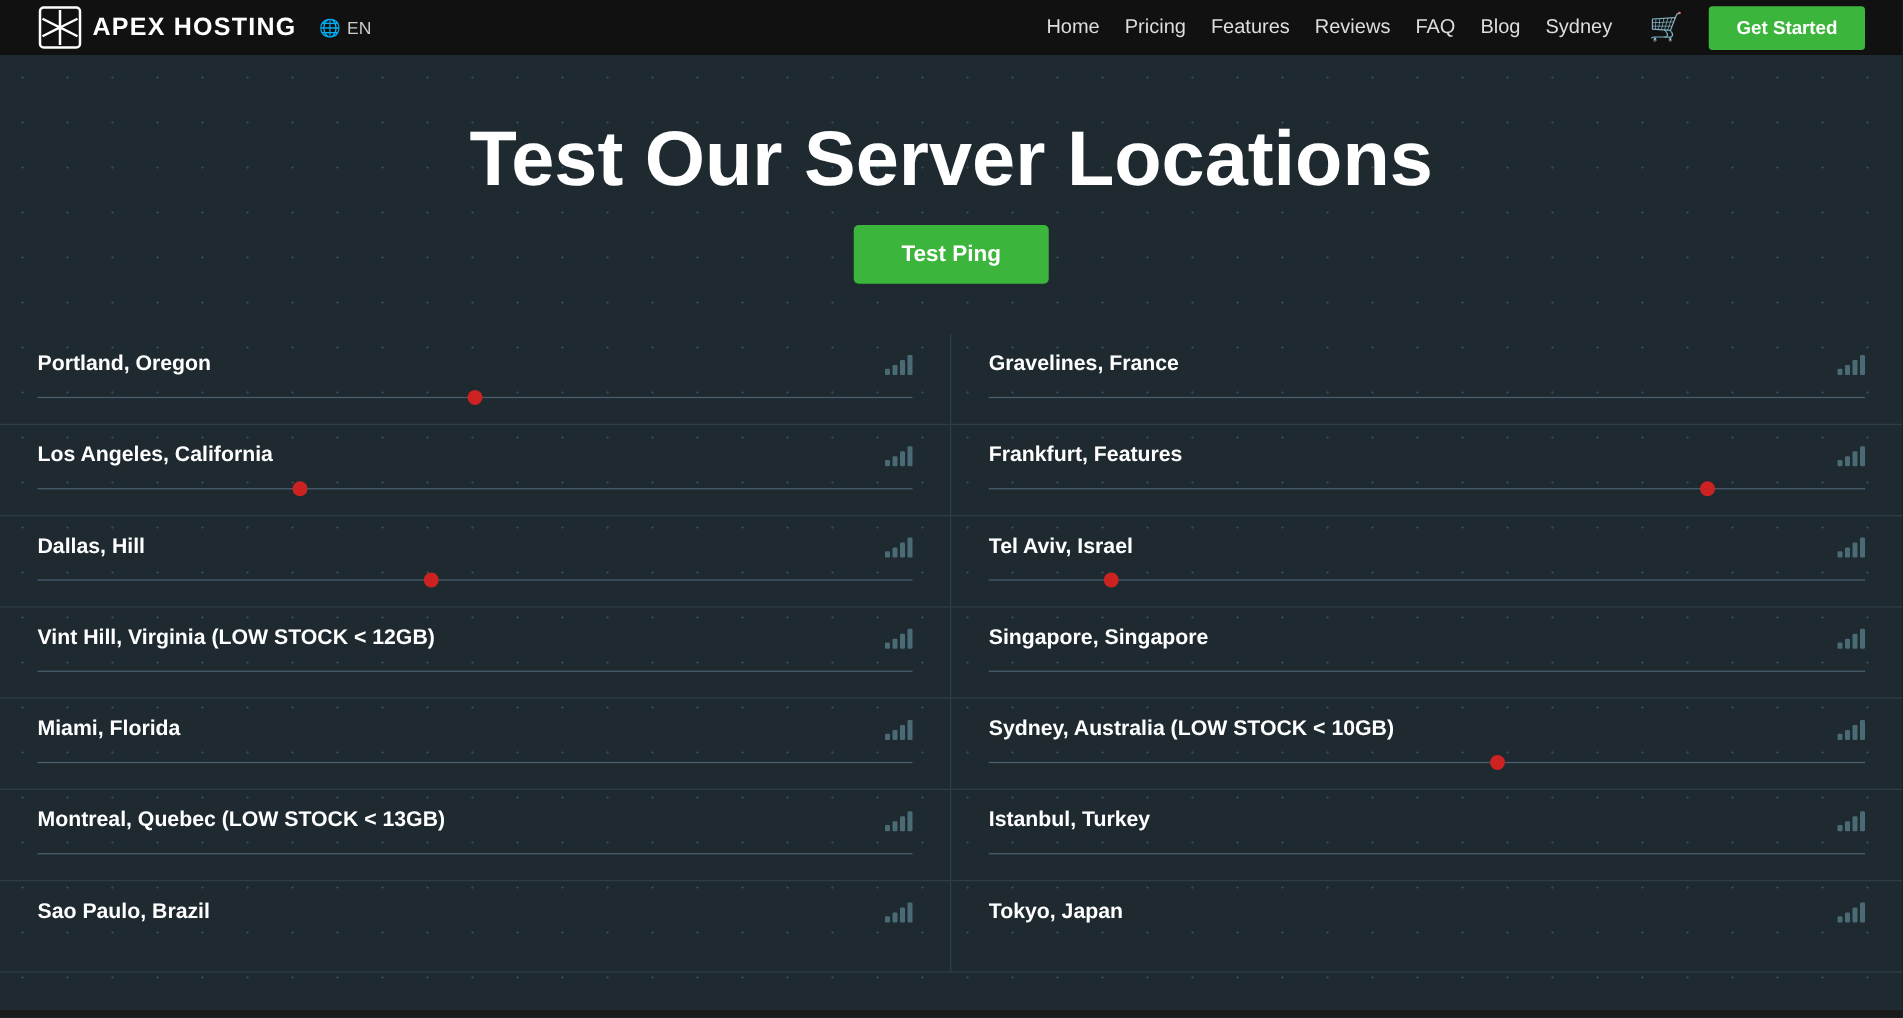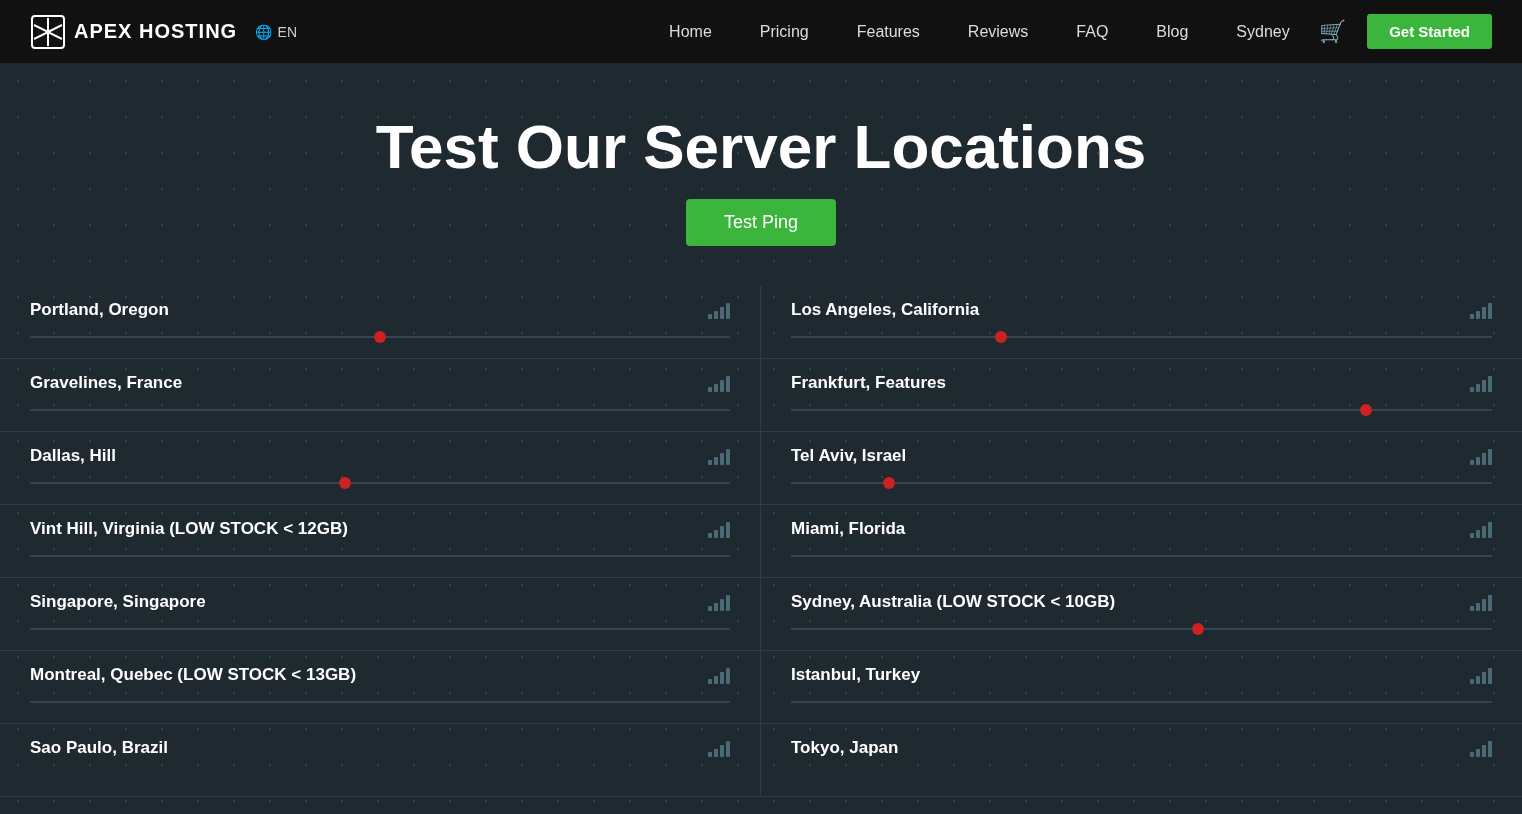--- a/index.html
+++ b/index.html
@@ -11,21 +11,21 @@
       min-height: 814px;
       overflow-x: hidden;
     }
 
     
     nav {
       display: flex;
       align-items: center;
       background-color: #111;
       padding: 0 30px;
-      height: 63px;
+      height: 44px;
       position: relative;
       z-index: 10;
     }
     .nav-logo {
       display: flex;
       align-items: center;
       gap: 8px;
       font-size: 20px;
       font-weight: 700;
       color: #fff;
@@ -41,21 +41,21 @@
       align-items: center;
       gap: 5px;
       color: #ccc;
       font-size: 14px;
       margin-left: 18px;
       cursor: pointer;
     }
     .nav-links {
       display: flex;
       align-items: center;
-      gap: 48px;
+      gap: 20px;
       margin-left: auto;
       list-style: none;
     }
     .nav-links a {
       color: #ddd;
       text-decoration: none;
       font-size: 16px;
       font-weight: 500;
     }
     .nav-cart {
@@ -114,21 +114,21 @@
       font-size: 17px;
       color: #ccc;
       margin-bottom: 28px;
     }
 
     .test-ping-btn {
       background-color: #3cb53c;
       color: #fff;
       padding: 13px 38px;
       font-size: 18px;
-      font-weight: 400;
+      font-weight: 700;
       border: none;
       cursor: pointer;
       border-radius: 4px;
       margin-bottom: 40px;
     }
 
     
     .locations-grid {
       display: grid;
       grid-template-columns: 1fr 1fr;
@@ -257,50 +257,50 @@
           <div class="signal-bar" style="height:16px"></div>
         </div>
       </div>
       <div class="ping-track">
         <div class="track-line"></div>
         <div class="ping-dot" style="left:50%"></div>
       </div>
     </div>
         <div class="location-item">
       <div class="location-name">
+        <span>Gravelines, France</span>
+        <div class="signal-icon">
+          <div class="signal-bar" style="height:5px"></div>
+          <div class="signal-bar" style="height:8px"></div>
+          <div class="signal-bar" style="height:12px"></div>
+          <div class="signal-bar" style="height:16px"></div>
+        </div>
+      </div>
+      <div class="ping-track">
+        <div class="track-line"></div>
+
+      </div>
+    </div>
+        <div class="location-item">
+      <div class="location-name">
         <span>Los Angeles, California</span>
         <div class="signal-icon">
           <div class="signal-bar" style="height:5px"></div>
           <div class="signal-bar" style="height:8px"></div>
           <div class="signal-bar" style="height:12px"></div>
           <div class="signal-bar" style="height:16px"></div>
         </div>
       </div>
       <div class="ping-track">
         <div class="track-line"></div>
         <div class="ping-dot" style="left:30%"></div>
       </div>
     </div>
         <div class="location-item">
       <div class="location-name">
-        <span>Gravelines, France</span>
-        <div class="signal-icon">
-          <div class="signal-bar" style="height:5px"></div>
-          <div class="signal-bar" style="height:8px"></div>
-          <div class="signal-bar" style="height:12px"></div>
-          <div class="signal-bar" style="height:16px"></div>
-        </div>
-      </div>
-      <div class="ping-track">
-        <div class="track-line"></div>
-
-      </div>
-    </div>
-        <div class="location-item">
-      <div class="location-name">
         <span>Frankfurt, Features</span>
         <div class="signal-icon">
           <div class="signal-bar" style="height:5px"></div>
           <div class="signal-bar" style="height:8px"></div>
           <div class="signal-bar" style="height:12px"></div>
           <div class="signal-bar" style="height:16px"></div>
         </div>
       </div>
       <div class="ping-track">
         <div class="track-line"></div>
@@ -347,36 +347,36 @@
           <div class="signal-bar" style="height:16px"></div>
         </div>
       </div>
       <div class="ping-track">
         <div class="track-line"></div>
 
       </div>
     </div>
         <div class="location-item">
       <div class="location-name">
+        <span>Singapore, Singapore</span>
+        <div class="signal-icon">
+          <div class="signal-bar" style="height:5px"></div>
+          <div class="signal-bar" style="height:8px"></div>
+          <div class="signal-bar" style="height:12px"></div>
+          <div class="signal-bar" style="height:16px"></div>
+        </div>
+      </div>
+      <div class="ping-track">
+        <div class="track-line"></div>
+
+      </div>
+    </div>
+        <div class="location-item">
+      <div class="location-name">
         <span>Miami, Florida</span>
-        <div class="signal-icon">
-          <div class="signal-bar" style="height:5px"></div>
-          <div class="signal-bar" style="height:8px"></div>
-          <div class="signal-bar" style="height:12px"></div>
-          <div class="signal-bar" style="height:16px"></div>
-        </div>
-      </div>
-      <div class="ping-track">
-        <div class="track-line"></div>
-
-      </div>
-    </div>
-        <div class="location-item">
-      <div class="location-name">
-        <span>Singapore, Singapore</span>
         <div class="signal-icon">
           <div class="signal-bar" style="height:5px"></div>
           <div class="signal-bar" style="height:8px"></div>
           <div class="signal-bar" style="height:12px"></div>
           <div class="signal-bar" style="height:16px"></div>
         </div>
       </div>
       <div class="ping-track">
         <div class="track-line"></div>
 

